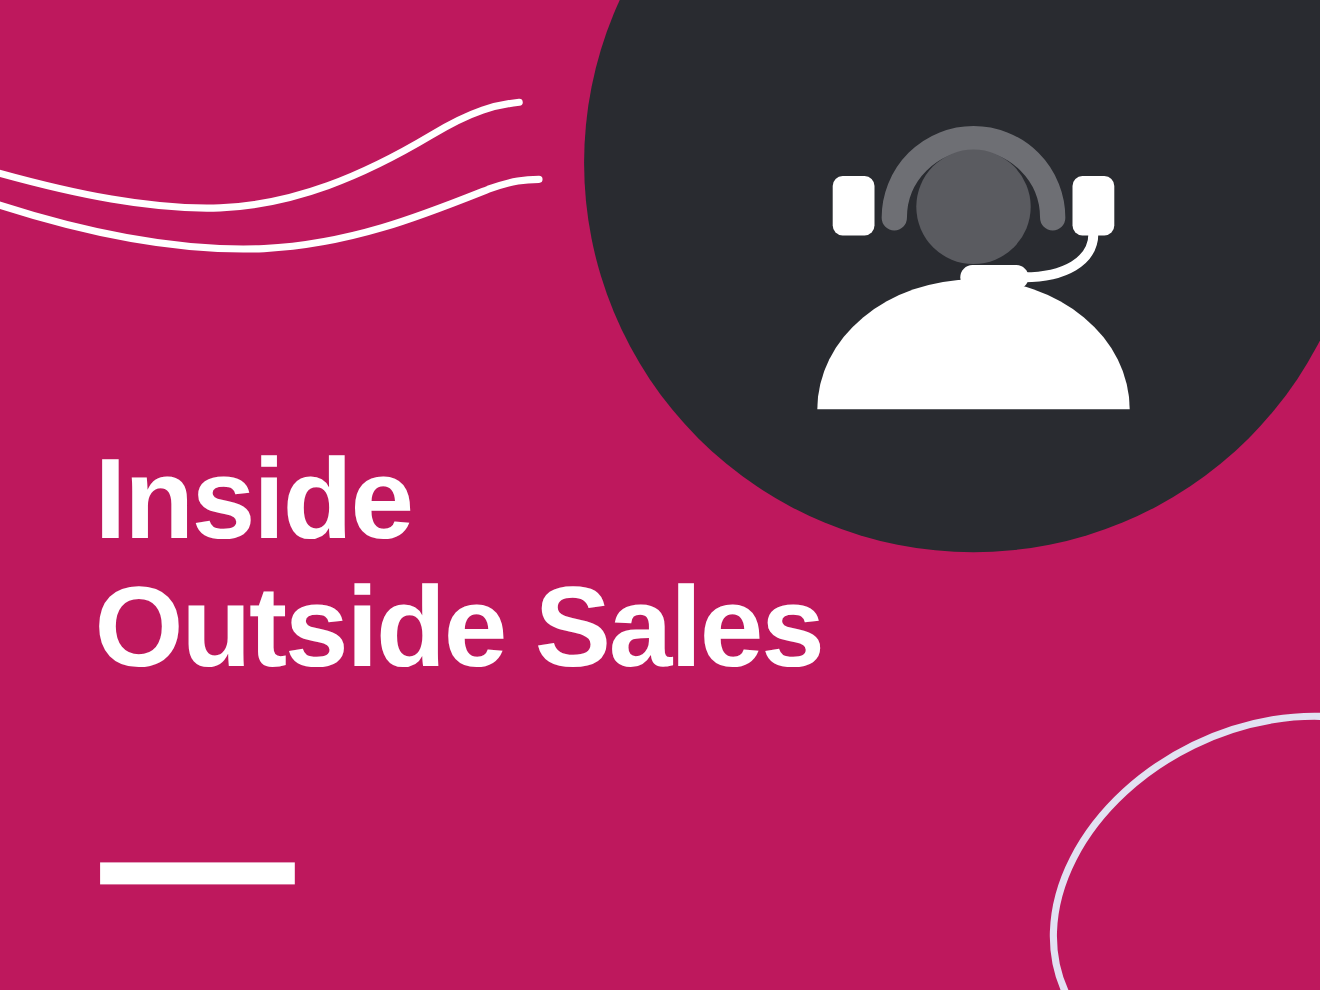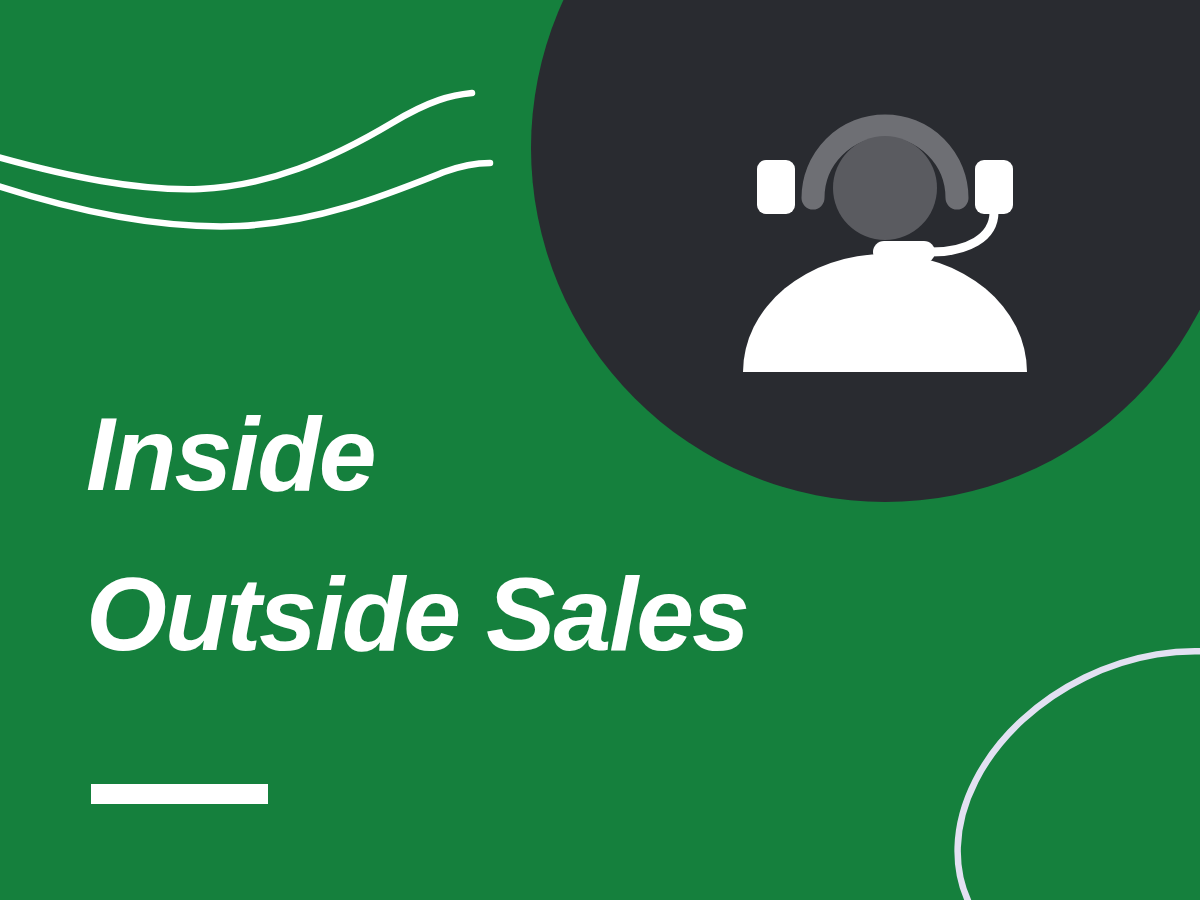--- a/index.html
+++ b/index.html
@@ -61,21 +61,21 @@
     left: 735px;
     top: 80px;
     width: 300px;
     height: 300px;
     z-index: 4;
   }
 </style>
 </head>
 <body>
 
-<div id="poster" style="background: #15803d; font-style: italic;">
+<div id="poster" style="background: #be185d;">
 
   <div class="layer"></div>
 
   <svg class="layer" viewBox="0 0 1200 900" width="1200" height="900">
     <path d="M -20 152 C 70 178 140 191 200 189 C 268 186 330 160 392 123 C 430 100 452 95 472 93" fill="none" stroke="#FFFFFF" stroke-width="6.5" stroke-linecap="round"></path>
     <path d="M -20 180 C 80 214 168 229 240 226 C 320 222 386 195 444 172 C 466 164 478 163 490 163" fill="none" stroke="#FFFFFF" stroke-width="6.5" stroke-linecap="round"></path>
   </svg>
 
   <svg class="layer" viewBox="0 0 1200 900" width="1200" height="900">
     <circle cx="885" cy="148" r="354" fill="#292B30"></circle>
@@ -97,18 +97,18 @@
 
     <path d="M 8 292 A 142 118 0 0 1 292 292 Z" fill="#FFFFFF"></path>
   </svg>
 
   <svg class="layer" viewBox="0 0 1200 900" width="1200" height="900">
     <ellipse cx="1152" cy="815" rx="203" ry="153" transform="rotate(-26 1152 815)" fill="none" stroke="#E2E1F2" stroke-width="6.5"></ellipse>
   </svg>
 
   <div id="headline">
     <span class="hl-line" style="color: rgb(255, 255, 255);">Inside</span>
-    <span class="hl-line" style="color: rgb(255, 255, 255); margin-top: 44px;">Outside Sales</span>
+    <span class="hl-line" style="color: rgb(255, 255, 255);">Outside Sales</span>
   </div>
 
   <div id="accent-bar" style="background: rgb(255, 255, 255);"></div>
 
 </div>
 
 </body></html>

